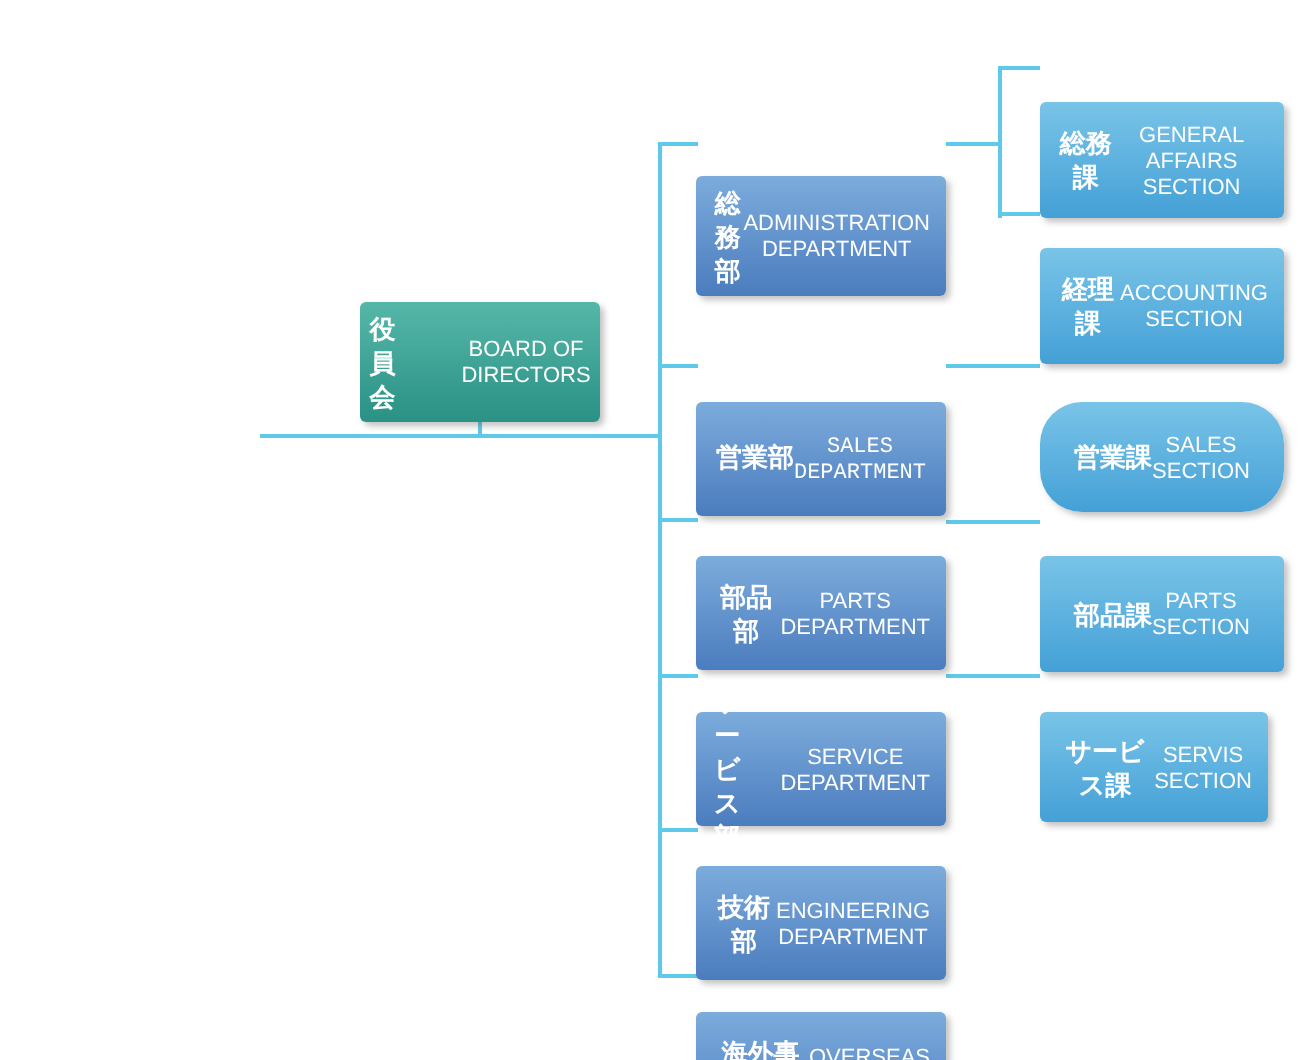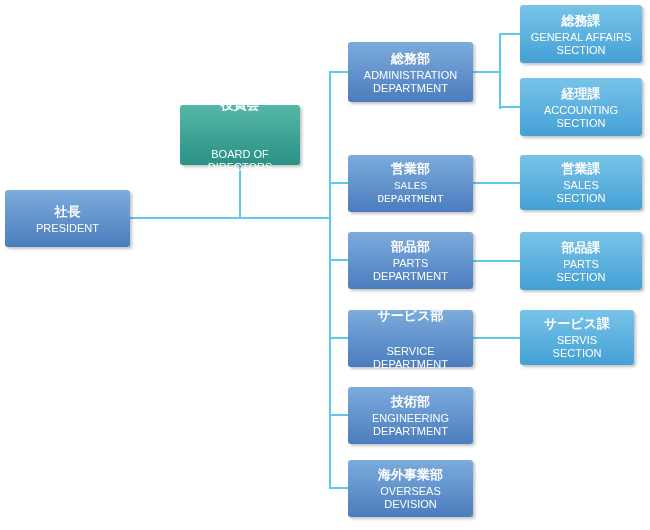--- a/index.html
+++ b/index.html
@@ -22,27 +22,28 @@
     width: 650px;
     height: 530px;
     background: #ffffff;
     overflow: hidden;
   }
   .node {
     position: absolute;
     border-radius: 3px;
     color: var(--text);
     display: flex;
-    flex-direction: column;
+    flex-direction: row;
     align-items: center;
     justify-content: center;
     text-align: center;
     padding: 16px 8px;
     box-shadow: 2px 2px 3px rgba(80,80,80,0.35);
     z-index: 2;
+    margin-top: 46px;
   }
   .node .jp {
     font-size: 13px;
     font-weight: bold;
     line-height: 17px;
     white-space: pre-line;
   }
   .node .en {
     font-size: 11px;
     line-height: 13px;
@@ -75,24 +76,20 @@
   <div class="line h" style="left:329px; top:414px; width:20px;"></div>
   <div class="line h" style="left:329px; top:487px; width:20px;"></div>
   <div class="line h" style="left:473px; top:71px; width:27px;"></div>
   <div class="line v" style="left:499px; top:33px; height:76px;"></div>
   <div class="line h" style="left:499px; top:33px; width:21px;"></div>
   <div class="line h" style="left:499px; top:106px; width:21px;"></div>
   <div class="line h" style="left:473px; top:182px; width:47px;"></div>
   <div class="line h" style="left:473px; top:260px; width:47px;"></div>
   <div class="line h" style="left:473px; top:337px; width:47px;"></div>
 
-  <div class="node dept" style="left:5px; top:190px; width:125px; height:57px;">
-    <div class="jp">社長</div>
-    <div class="en">PRESIDENT</div>
-  </div>
 
   <div class="node board" style="left:180px; top:105px; width:120px; height:60px;">
     <div class="jp">役員会</div>
     <div class="en">BOARD OF
 DIRECTORS</div>
   </div>
 
   <div class="node dept" style="left:348px; top:42px; width:125px; height:60px;">
     <div class="jp">総務部</div>
     <div class="en">ADMINISTRATION
@@ -127,21 +124,21 @@
   <div class="node sect" style="left:520px; top:5px; width:122px; height:58px;">
     <div class="jp">総務課</div>
     <div class="en">GENERAL AFFAIRS
 SECTION</div>
   </div>
   <div class="node sect" style="left:520px; top:78px; width:122px; height:58px;">
     <div class="jp">経理課</div>
     <div class="en">ACCOUNTING
 SECTION</div>
   </div>
-  <div class="node sect" style="left:520px; top:155px; width:122px; height:55px;">
+  <div class="node sect" style="left:520px; top:155px; width:122px; height:55px;border-radius:21px;">
     <div class="jp">営業課</div>
     <div class="en">SALES
 SECTION</div>
   </div>
   <div class="node sect" style="left:520px; top:232px; width:122px; height:58px;">
     <div class="jp">部品課</div>
     <div class="en">PARTS
 SECTION</div>
   </div>
   <div class="node sect" style="left:520px; top:310px; width:114px; height:55px;">

